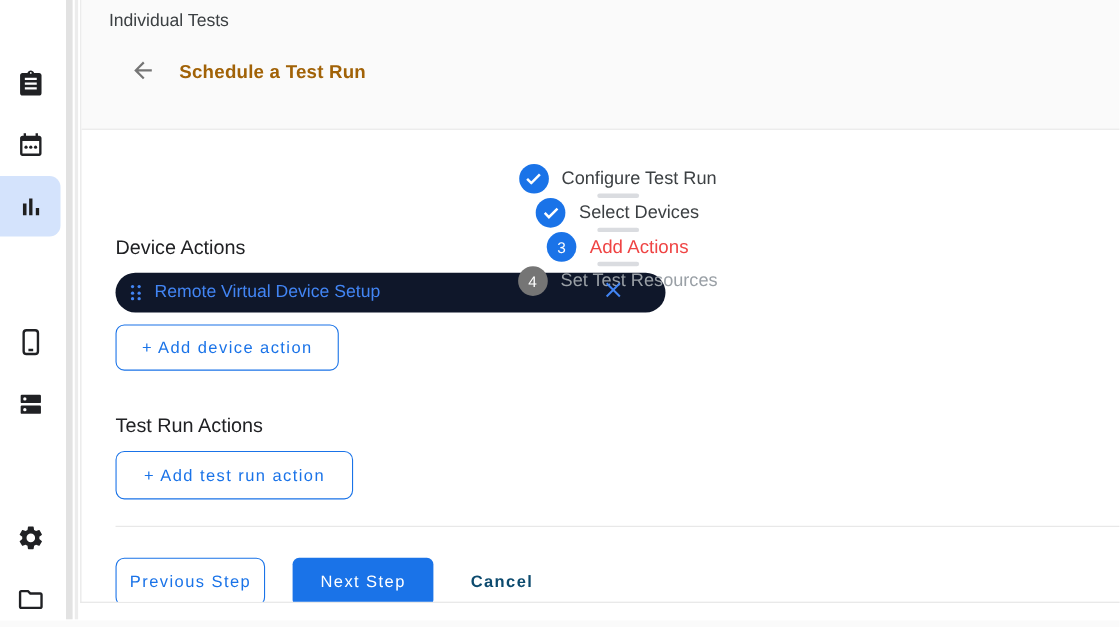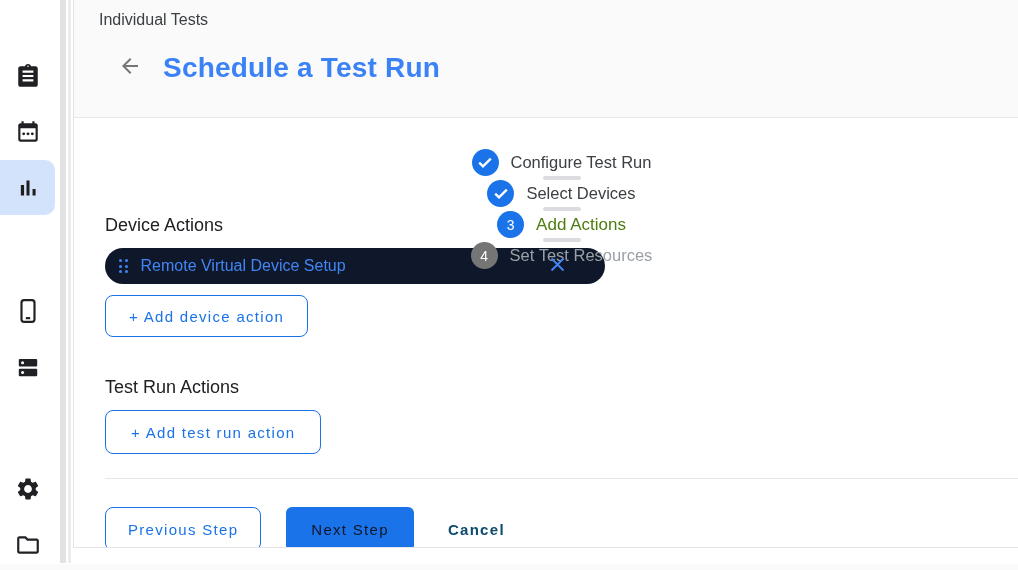--- a/index.html
+++ b/index.html
@@ -38,39 +38,39 @@
     border-bottom: 1px solid #e4e4e4;
     overflow: hidden;
   }
   .pane-header {
     height: 118px; background: #fafafa; border-bottom: 1px solid #e8e8e8;
     padding: 11px 0 0 25px;
   }
   .breadcrumb { font-size: 16px; color: #3c4043; }
   .title-row { display: flex; align-items: center; margin-top: 23px; }
   .back-btn { width: 28px; height: 28px; margin-left: 17px; display: flex; align-items: center; justify-content: center; cursor: pointer; }
-  .page-title { font-size: 28px; color: #3b82f6; margin-left: 19px; letter-spacing: 0.2px; }
+  .page-title { font-size: 17px; color: #a16207; margin-left: 19px; letter-spacing: 0.2px; }
 
   
   .stepper {
     display: flex; align-items: center;
     margin: 31px 0 0 31px; height: 28px; white-space: nowrap; flex-direction: column;
   }
   .step { display: flex; align-items: center; cursor: pointer; }
   .step-circle {
     width: 27px; height: 27px; border-radius: 50%;
     display: flex; align-items: center; justify-content: center;
     flex: 0 0 27px;
     font-size: 14px; color: #fff;
   }
   .step-circle.blue { background: #1a73e8; }
   .step-circle.gray { background: #757575; }
   .step-label { margin-left: 12px; font-size: 16.5px; }
   .step.completed .step-label { color: #3c4043; }
-  .step.active .step-label { color: #4d7c0f; font-weight: 500; font-size: 17px; }
+  .step.active .step-label { color: #ef4444; font-weight: 500; font-size: 17px; }
   .step.upcoming .step-label { color: #9aa0a6; }
   .connector {
     height: 4px; width: 38px; background: #dadce0; border-radius: 2px;
     margin: 0 14px; flex: 0 0 auto;
   }
   .connector.last { flex: 1 1 auto; margin-right: 0; border-radius: 2px 0 0 2px; }
 
   
   .content { padding-left: 31px; }
   .section-heading { font-size: 18px; color: #202124; font-weight: 400; }
@@ -99,26 +99,26 @@
     font-family: "Liberation Sans", sans-serif;
     cursor: pointer;
     text-align: center;
   }
   .btn-add-device { margin-top: 11px; height: 42px; padding: 0 23px; }
   .btn-add-testrun { margin-top: 12px; height: 44px; padding: 0 25px; }
 
   .divider { margin-top: 24px; margin-right: 0; height: 1px; background: #e6e6e6; }
 
   .footer-row { display: flex; align-items: center; margin-top: 28px; }
-  .btn-previous { height: 44px; padding: 0 22px; }
+  .btn-previous { height: 44px; padding: 0 12px; }
   .btn-next {
     margin-left: 25px; height: 44px; padding: 0 25px;
     display: inline-flex; align-items: center; justify-content: center;
     background: #1a73e8; border: none; border-radius: 6px;
-    color: #0f172a; font-size: 15px; font-weight: 500; letter-spacing: 1.3px;
+    color: #ffffff; font-size: 15px; font-weight: 500; letter-spacing: 1.3px;
     font-family: "Liberation Sans", sans-serif; cursor: pointer;
   }
   .btn-cancel {
     margin-left: 26px; height: 44px; padding: 0 8px;
     display: inline-flex; align-items: center;
     background: transparent; border: none;
     color: #0c4a6e; font-size: 15px; font-weight: 700; letter-spacing: 1.3px;
     font-family: "Liberation Sans", sans-serif; cursor: pointer;
   }
 </style>

